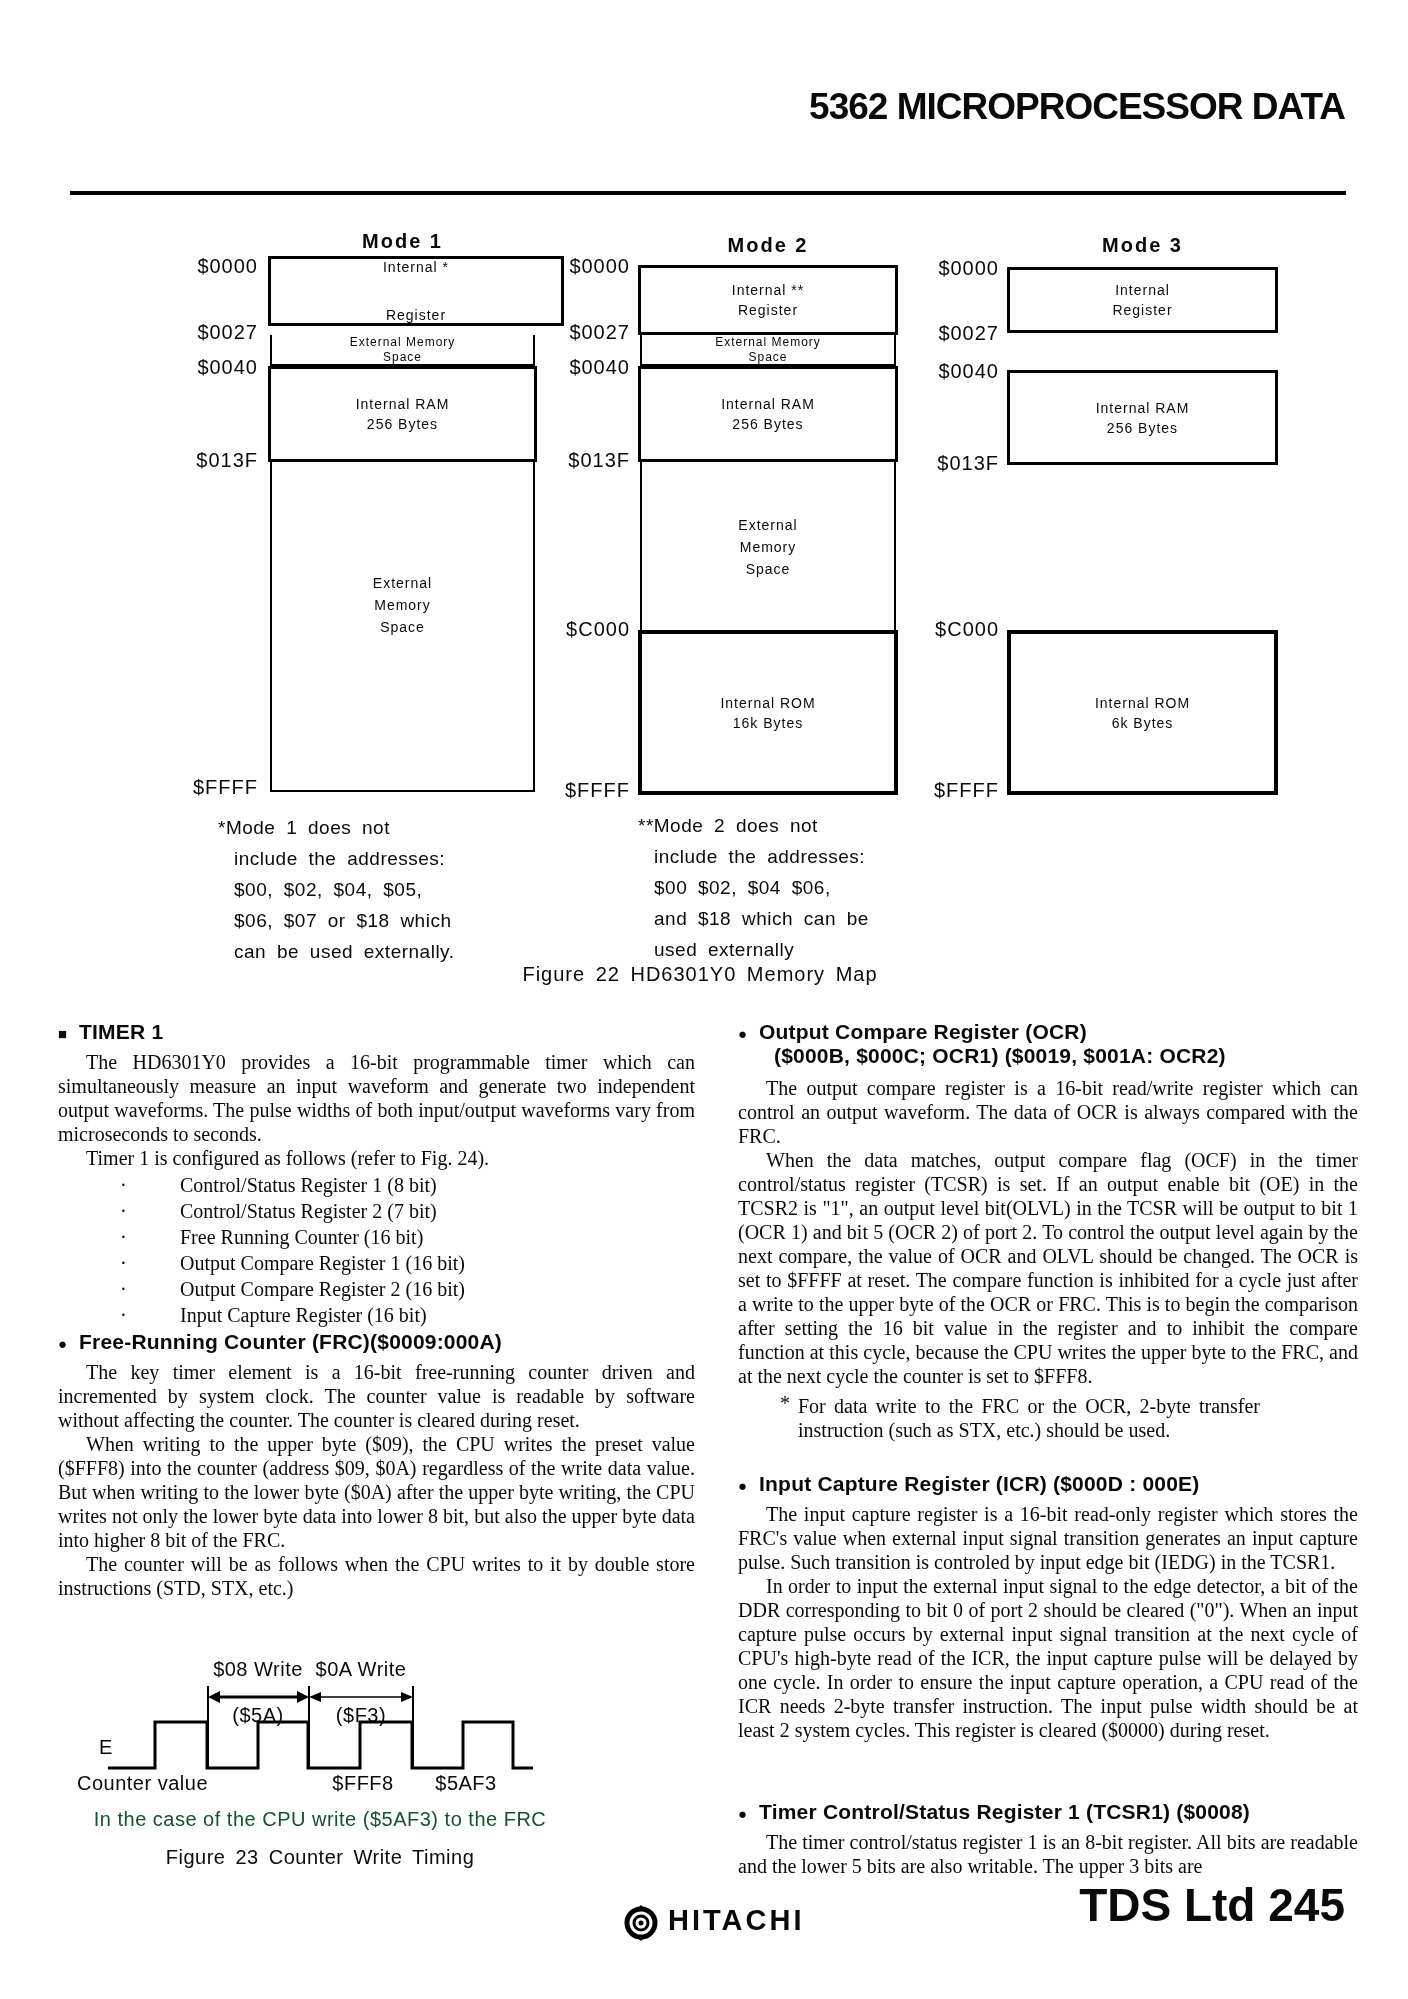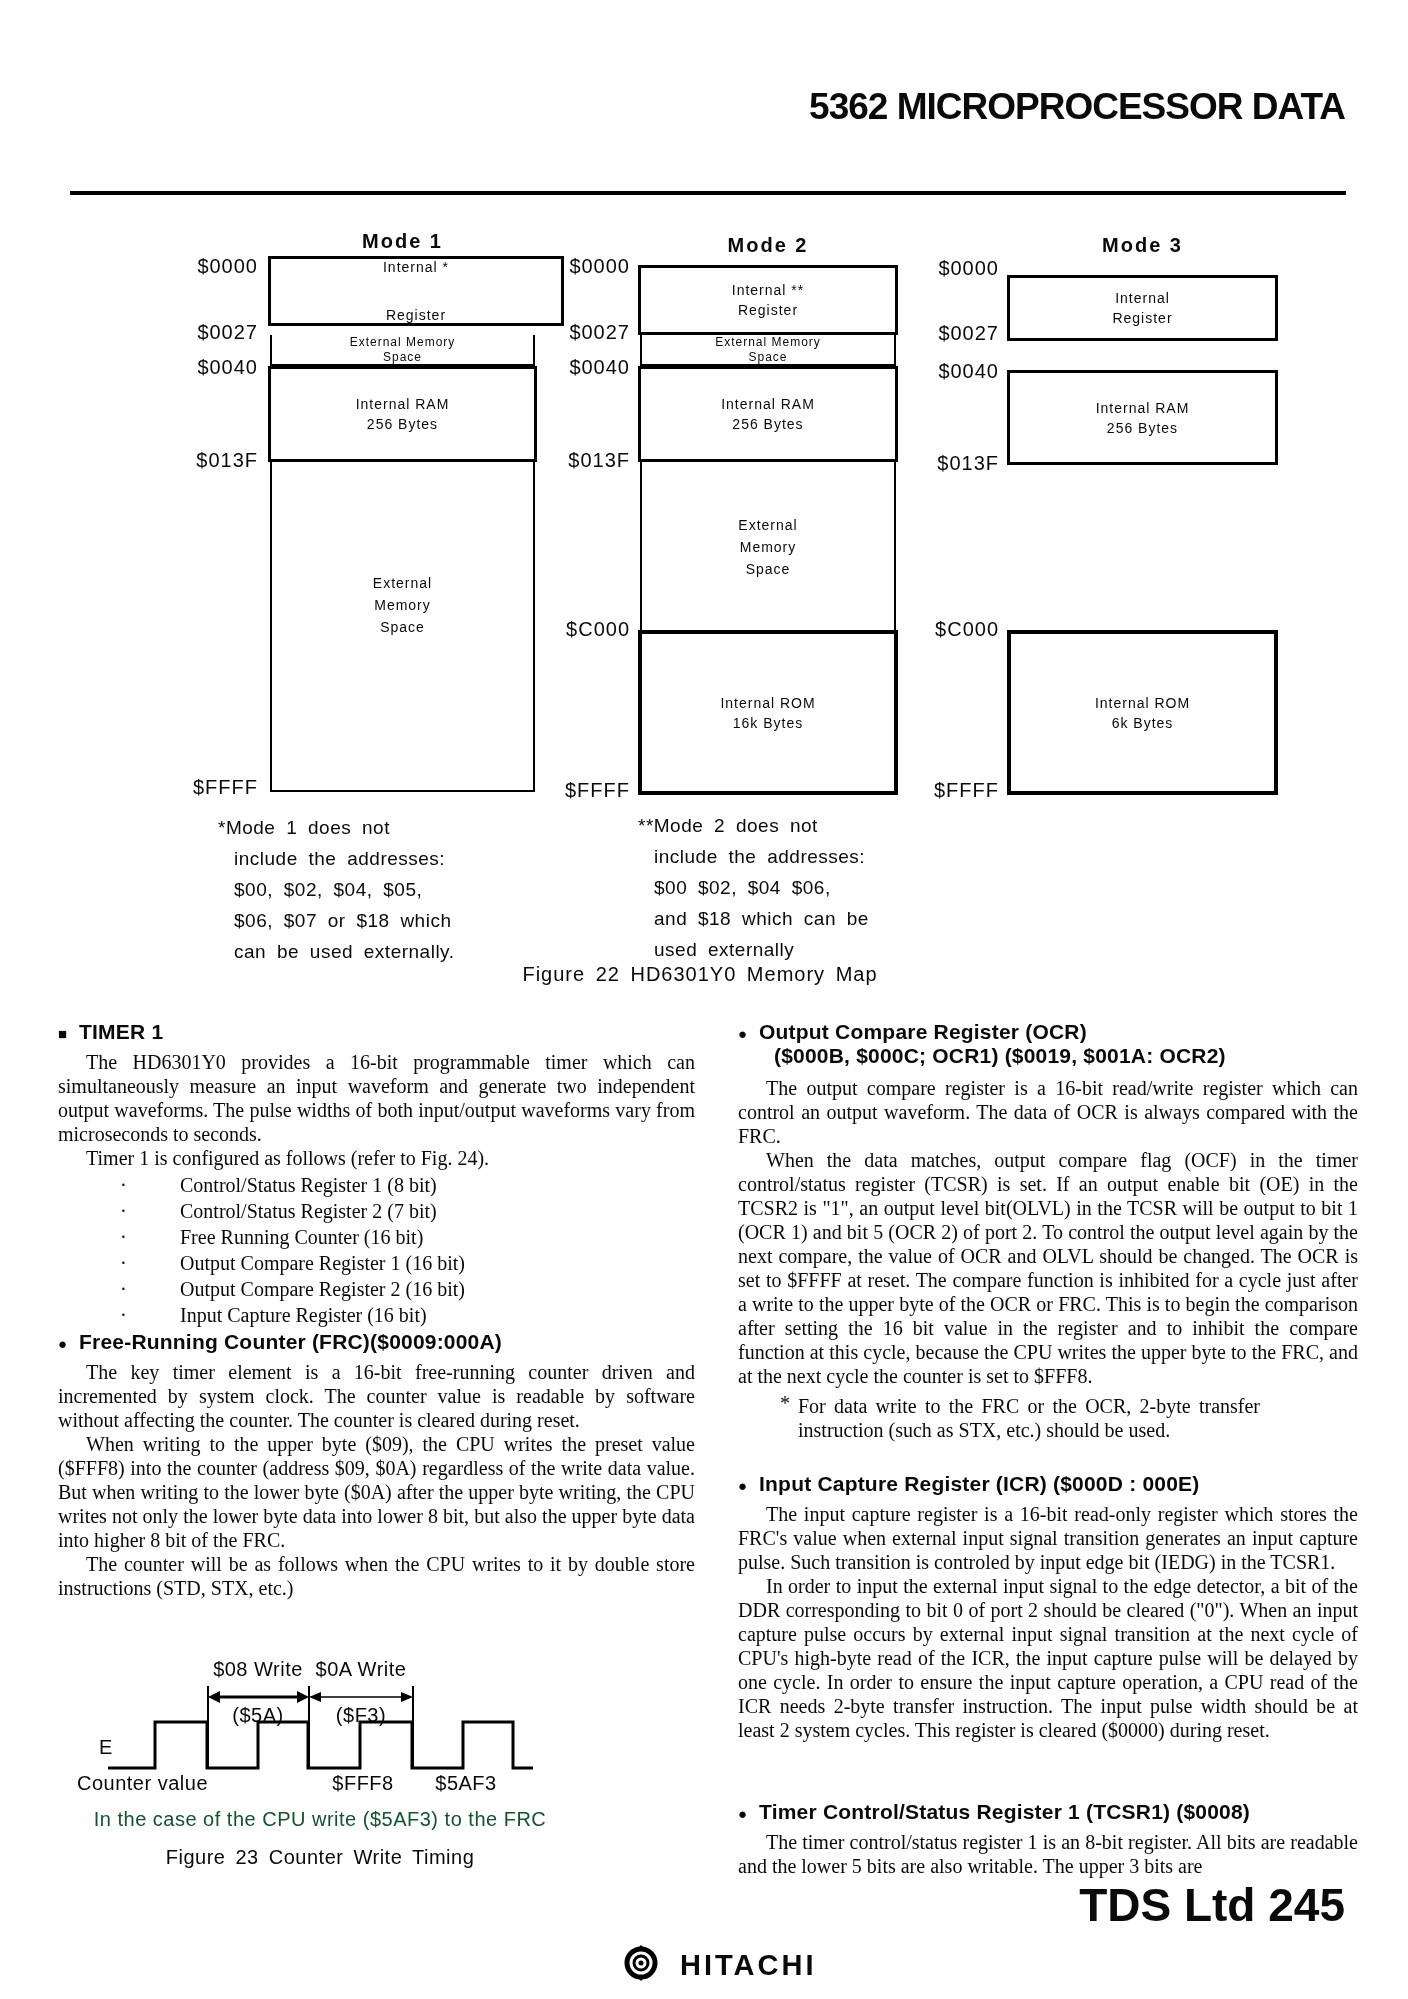--- a/index.html
+++ b/index.html
@@ -56,21 +56,21 @@
           font-size:20px; line-height:24px; text-align:justify; }
   .note .star { position:absolute; left:0; top:-3px; }
 
   
   .fig23 { position:absolute; left:85px; top:1660px; width:570px; height:215px; }
   .f23-lbl { position:absolute; font-family:"Liberation Sans",sans-serif; font-size:20px;
              letter-spacing:0.5px; }
   .f23-c { width:120px; text-align:center; }
 
   
-  .brand-row { position:absolute; left:622px; top:1944px; display:flex; align-items:flex-end; gap:20px; }
+  .brand-row { position:absolute; left:622px; top:1904px; display:flex; align-items:flex-start; gap:8px; }
   .brand-name { font-family:"Liberation Sans",sans-serif; font-weight:bold; font-size:29px;
                 letter-spacing:3px; }
   .page-ref { position:absolute; right:63px; top:1878px; font-family:"Liberation Sans",sans-serif;
               font-weight:bold; font-size:46px; letter-spacing:0px; }
 </style>
 </head>
 <body>
 
 <div class="page">
 
@@ -140,21 +140,21 @@
     </div>
 
     <div class="abs mode-title" style="left:1007px; top:234px; width:271px;">Mode 3</div>
     <div class="abs addr" style="left:887px; top:257px;">$0000</div>
     <div class="abs addr" style="left:887px; top:322px;">$0027</div>
     <div class="abs addr" style="left:887px; top:360px;">$0040</div>
     <div class="abs addr" style="left:887px; top:452px;">$013F</div>
     <div class="abs addr" style="left:887px; top:618px;">$C000</div>
     <div class="abs addr" style="left:887px; top:779px;">$FFFF</div>
 
-    <div class="abs region" style="left:1007px; top:267px; width:271px; height:66px;margin-top:8px;">
+    <div class="abs region" style="left:1007px; top:267px; width:271px; height:66px;">
       <div class="l">Internal</div>
       <div class="l">Register</div>
     </div>
     <div class="abs region" style="left:1007px; top:370px; width:271px; height:95px;">
       <div class="l">Internal RAM</div>
       <div class="l">256 Bytes</div>
     </div>
     <div class="abs region romreg" style="left:1007px; top:630px; width:271px; height:165px;">
       <div class="l">Internal ROM</div>
       <div class="l">6k Bytes</div>

